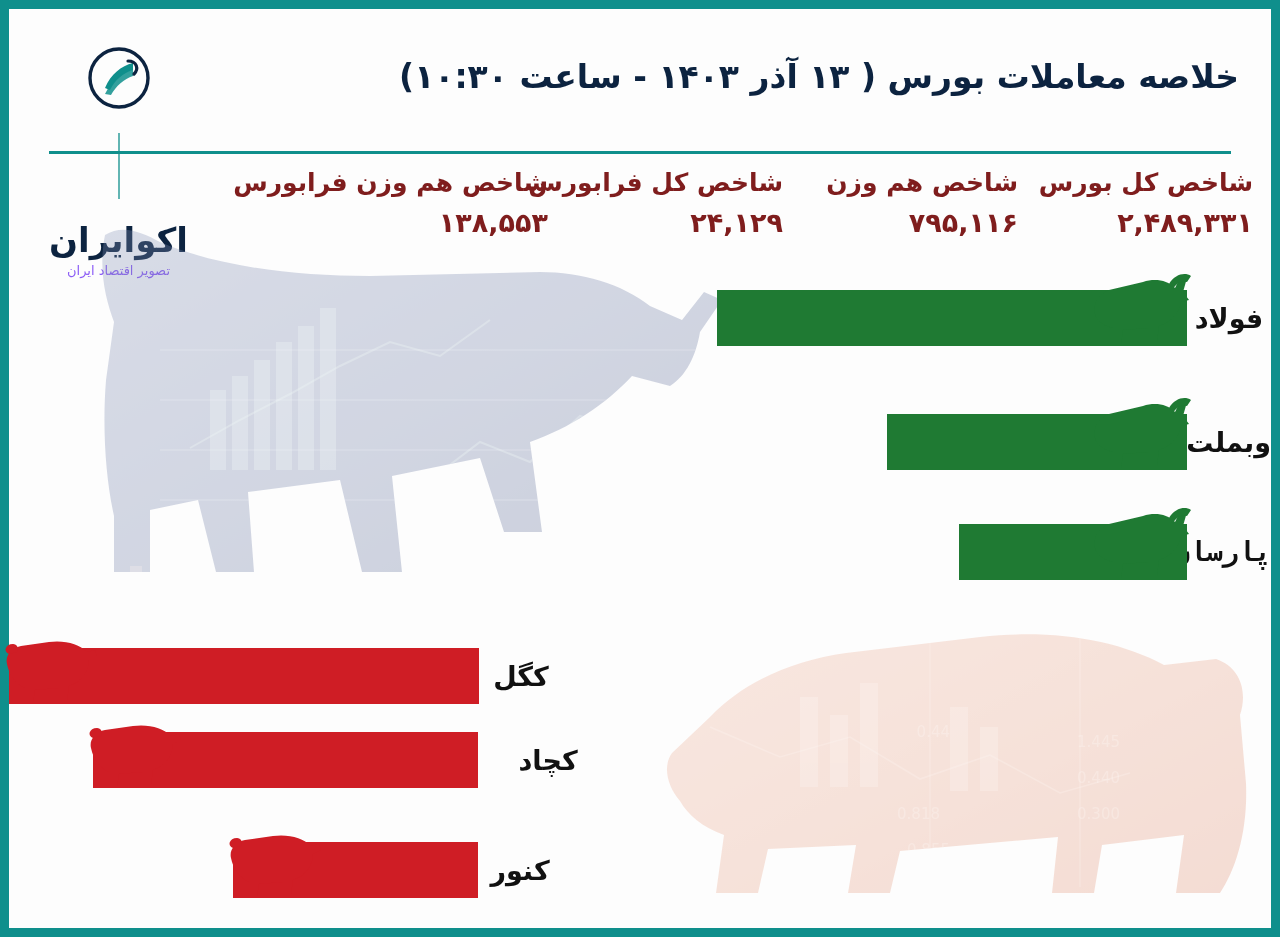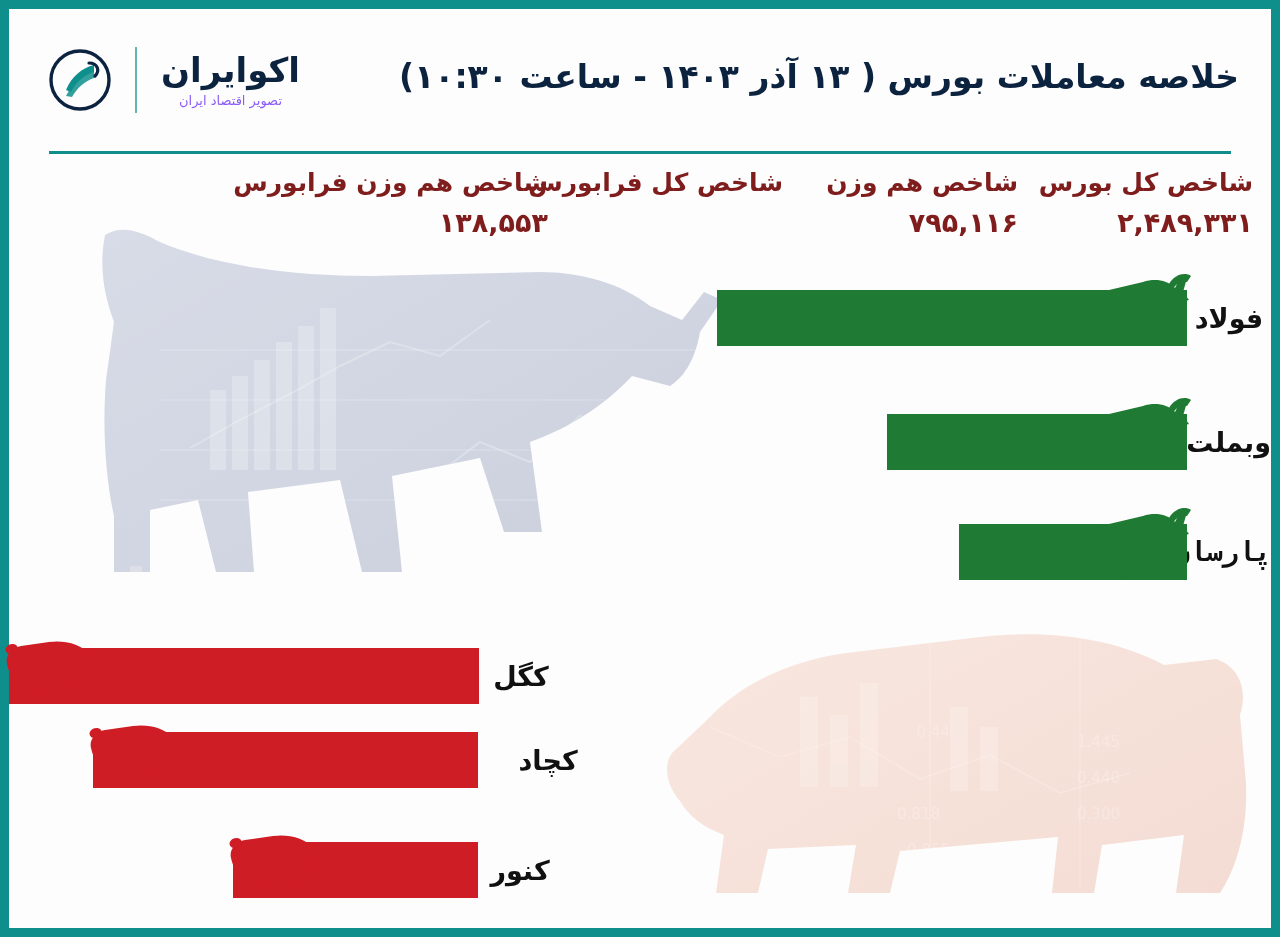--- a/index.html
+++ b/index.html
@@ -37,21 +37,21 @@
   .title {
     position:absolute; right:32px; top:48px;
     font-size:33px; font-weight:bold; color:#0c2340;
     letter-spacing:0px; white-space:nowrap;
     direction:rtl;
     margin-left:44px;
   }
 
   .logo-wrap {
     position:absolute; left:40px; top:38px;
-    display:flex; flex-direction:row; align-items:center; gap:24px;
+    display:flex; flex-direction:column; align-items:center; gap:24px;
     direction:ltr;
   }
   .logo-text-block {
     display:flex; flex-direction:column; align-items:center;
     direction:rtl; line-height:1;
   }
   .logo-name {
     font-size:34px; font-weight:bold; color:#0c2340;
     letter-spacing:1px;
   }
@@ -167,20 +167,21 @@
       <div class="index-value">۲,۴۸۹,۳۳۱</div>
     </div>
 
     <div class="index-card">
       <div class="index-label">شاخص هم وزن</div>
       <div class="index-value">۷۹۵,۱۱۶</div>
     </div>
 
     <div class="index-card">
       <div class="index-label">شاخص کل فرابورس</div>
+      <div class="index-value">۲۴,۱۲۹</div>
     </div>
 
     <div class="index-card">
       <div class="index-label">شاخص هم وزن فرابورس</div>
       <div class="index-value">۱۳۸,۵۵۳</div>
     </div>
 
   </div>
 
   <div class="bull-art">

